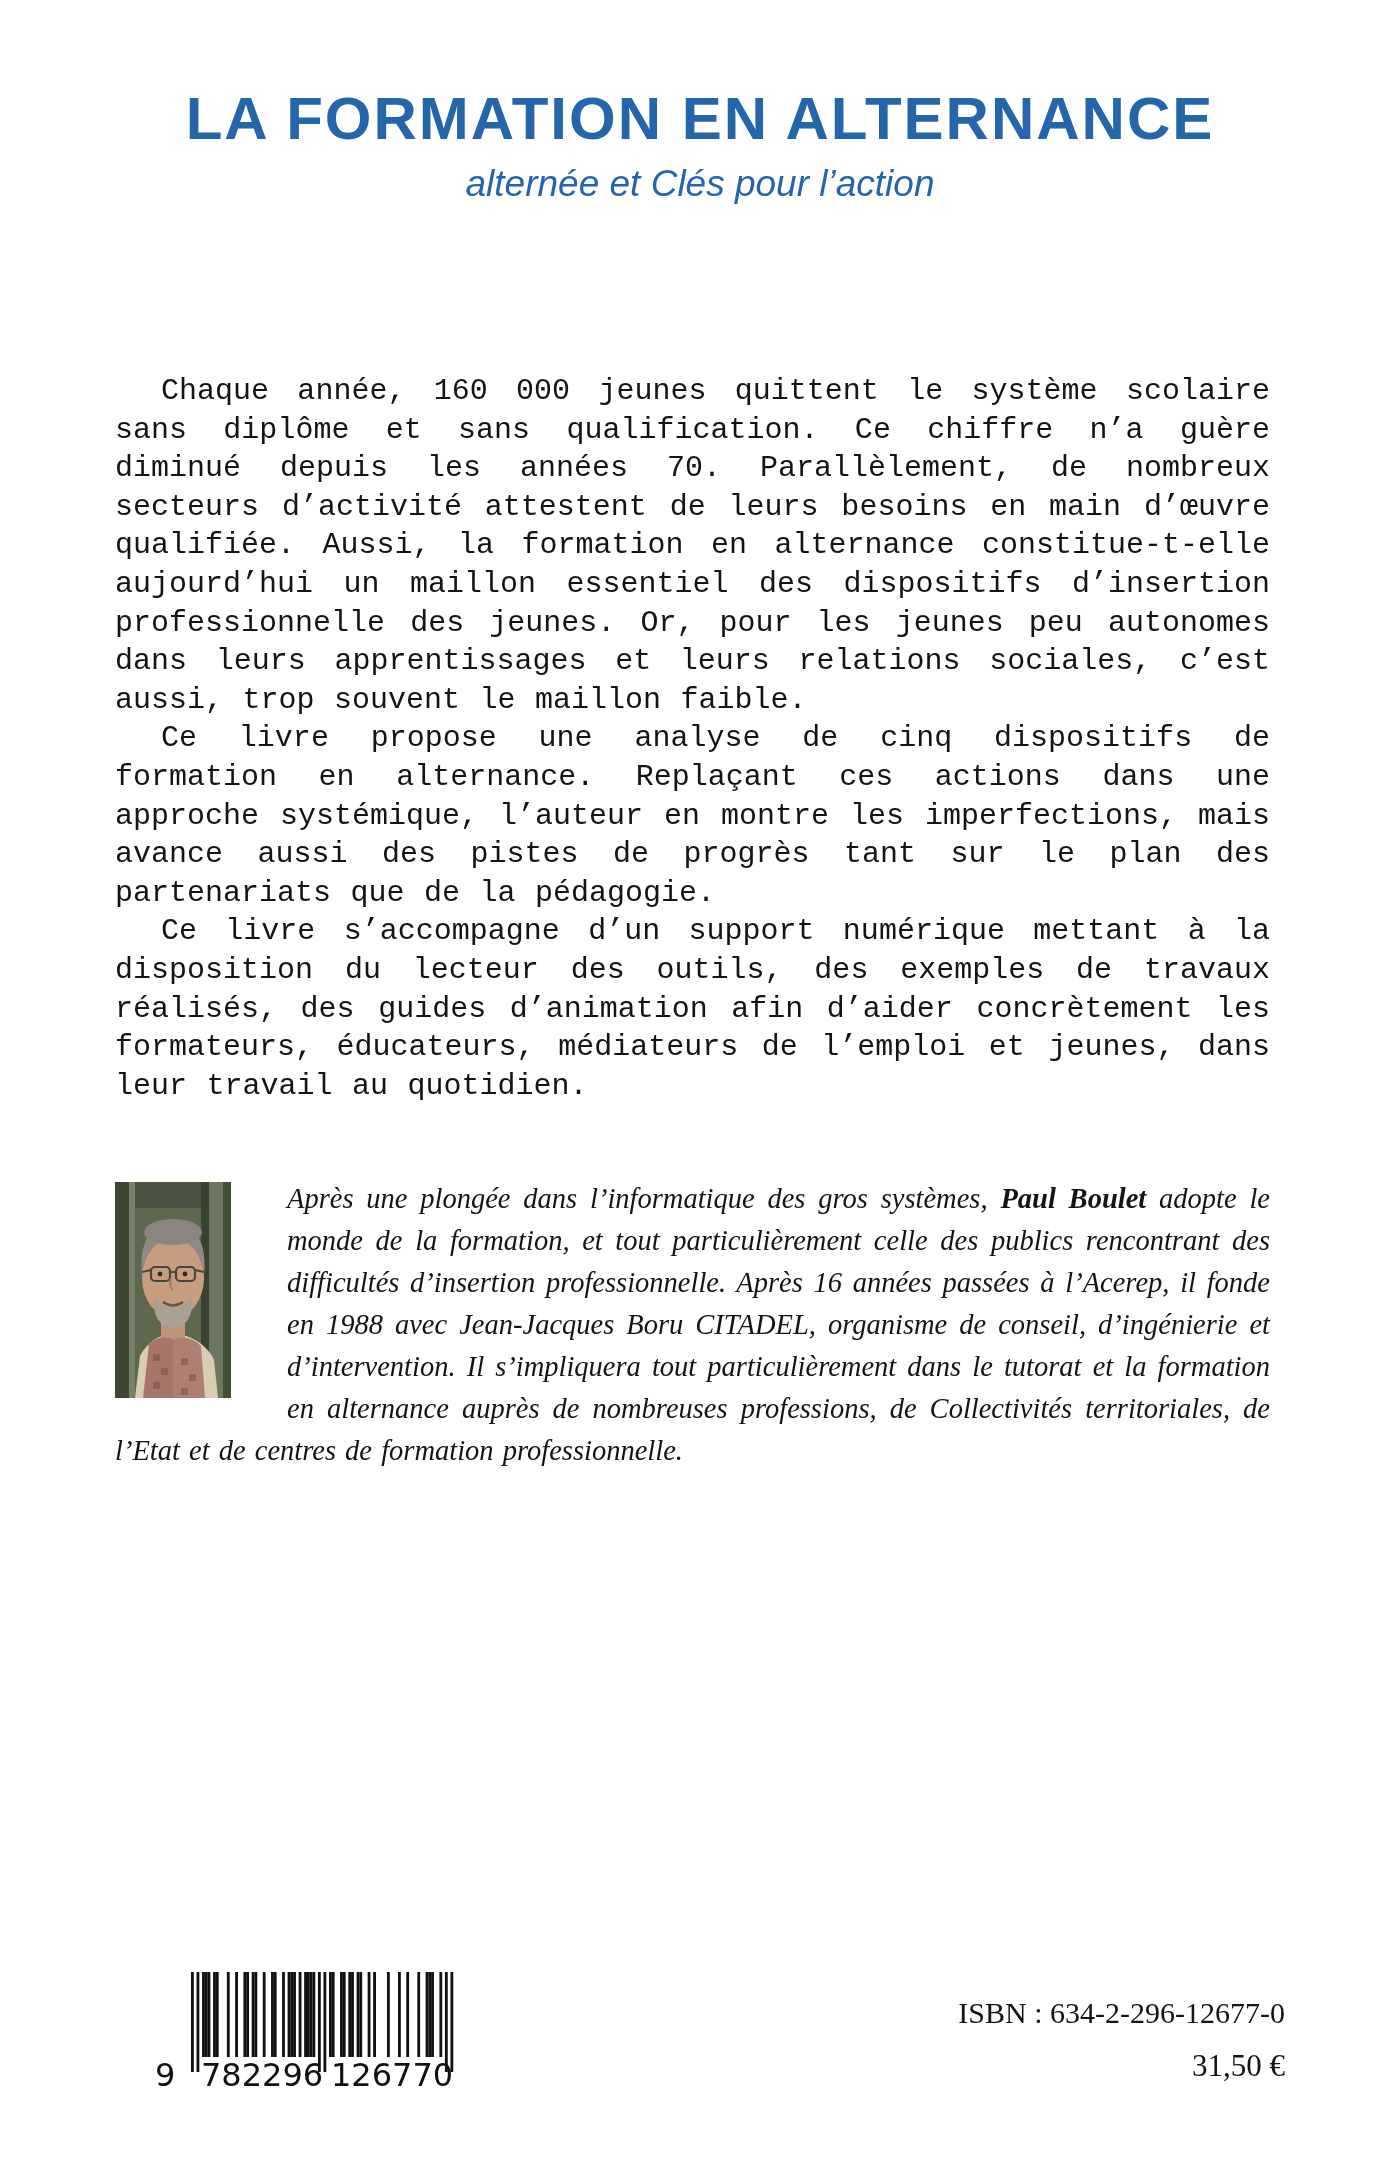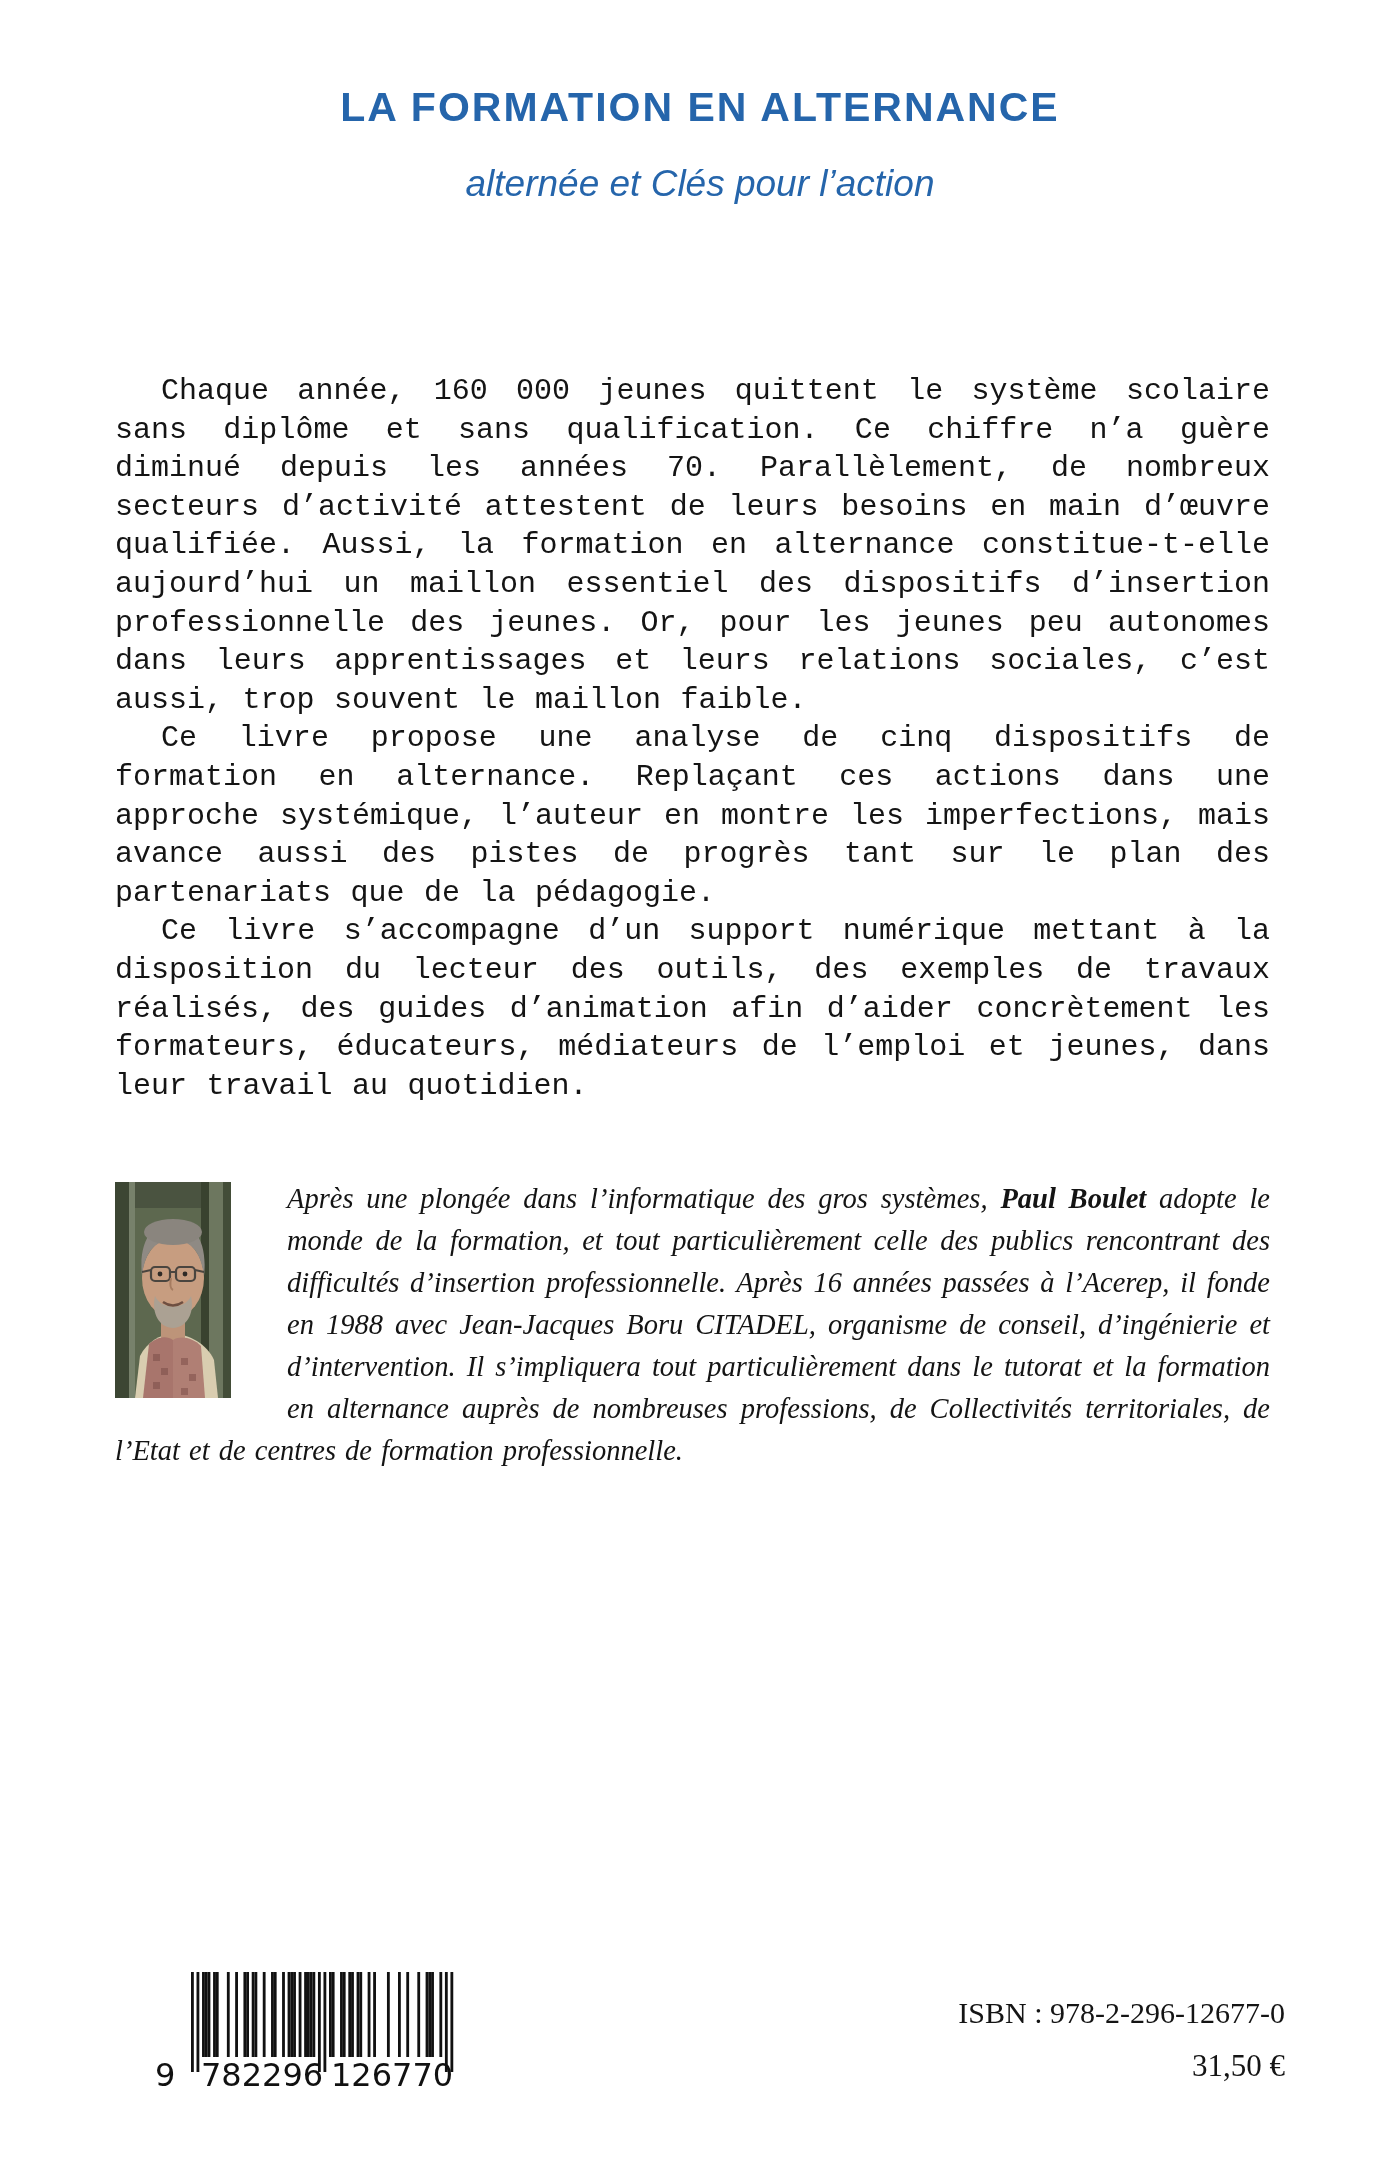--- a/index.html
+++ b/index.html
@@ -5,21 +5,21 @@
   html,body { margin:0; padding:0; background:#ffffff; }
   .page {
     position:relative; width:1400px; height:2169px;
     background:#fff; overflow:hidden;
     font-family:"Liberation Serif", serif; color:#141414;
   }
   .book-title {
     position:absolute; top:84px; left:0; width:100%;
     text-align:center;
     font-family:"Liberation Sans", sans-serif;
-    font-weight:bold; font-size:41px; letter-spacing:2px;
+    font-weight:bold; font-size:60px; letter-spacing:2px;
     color:var(--accent,#2565ab);
   }
   .book-subtitle {
     position:absolute; top:152px; left:0; width:100%;
     text-align:center; font-family:"Liberation Sans", sans-serif;
     font-style:italic; font-size:37px; line-height:64px;
     color:var(--accent,#2565ab);
   }
   .synopsis {
     position:absolute; top:372px; left:115px; width:1155px;
@@ -168,17 +168,17 @@
         <rect x="248.40" y="0" width="2.82" height="85"></rect>
         <rect x="253.92" y="0" width="2.82" height="100"></rect>
         <rect x="259.44" y="0" width="2.82" height="100"></rect>
       </svg>
     <div class="bc-digit bc-d0">9</div>
     <div class="bc-digit bc-d1">782296</div>
     <div class="bc-digit bc-d2">126770</div>
   </div>
 
   <div class="pricing">
-    <div>ISBN : 978-2-296-12677-0</div>
+    <div>ISBN : 634-2-296-12677-0</div>
     <div class="price">31,50 €</div>
   </div>
 
 </div>
 
 </body></html>

